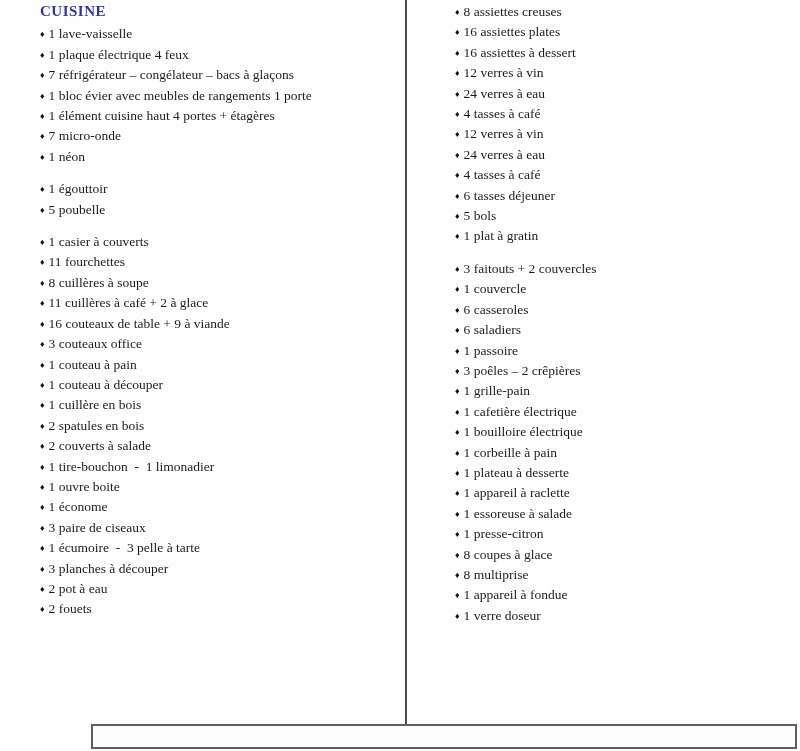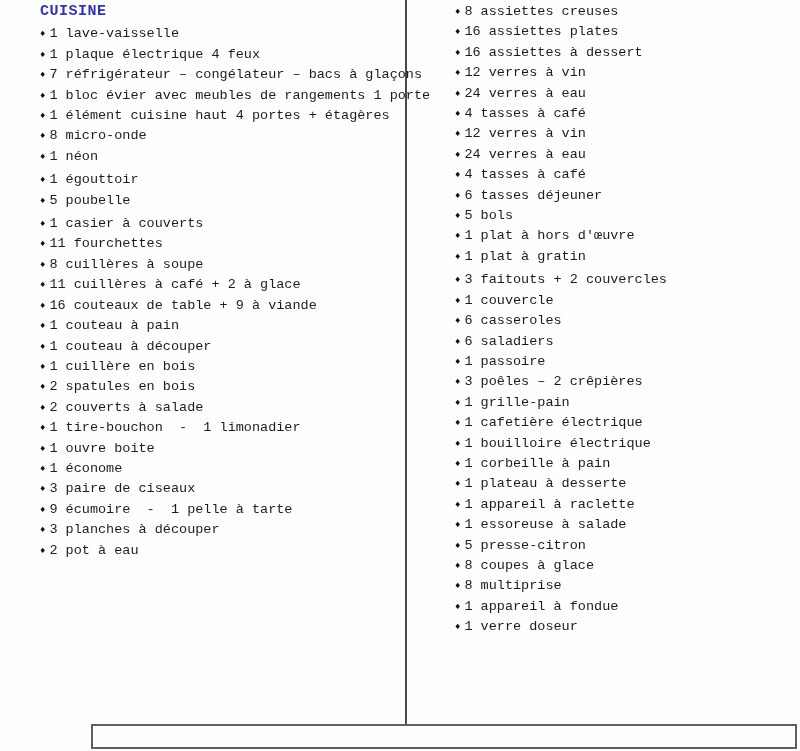--- a/index.html
+++ b/index.html
@@ -6,21 +6,21 @@
     margin: 0;
     padding: 0;
     background: #ffffff;
   }
   .page {
     position: relative;
     width: 800px;
     height: 751px;
     background: #fefefe;
     overflow: hidden;
-    font-family: Liberation Mono, monospace;
+    font-family: Liberation Serif, serif;
   }
   .divider {
     position: absolute;
     left: 405px;
     top: 0;
     width: 2px;
     height: 724px;
     background: #4a4a4a;
   }
   .col {
@@ -30,21 +30,21 @@
   .col-left  { left: 40px;  width: 362px; }
   .col-right { left: 455px; width: 340px; }
   .title {
     margin: 0 0 3px 0;
     font-size: 15px;
     font-weight: bold;
     line-height: 19.4px;
     letter-spacing: 0.5px;
     color: #3434a4;
   }
-  .group + .group { margin-top: 3px; }
+  .group + .group { margin-top: 12px; }
   .item {
     font-size: 13.5px;
     line-height: 19.4px;
     color: #1c1c1c;
     white-space: pre;
   }
   .bullet {
     font-size: 9px;
     margin-right: 4px;
     vertical-align: 1px;
@@ -70,81 +70,82 @@
 
   <div class="col col-left">
     <h1 class="title" style="color: rgb(52, 52, 164);">CUISINE</h1>
     <div id="left-groups">
         <div class="group">
           <div class="item"><span class="bullet">♦</span><span>1 lave-vaisselle</span></div>
           <div class="item"><span class="bullet">♦</span><span>1 plaque électrique 4 feux</span></div>
           <div class="item"><span class="bullet">♦</span><span>7 réfrigérateur – congélateur – bacs à glaçons</span></div>
           <div class="item"><span class="bullet">♦</span><span>1 bloc évier avec meubles de rangements 1 porte</span></div>
           <div class="item"><span class="bullet">♦</span><span>1 élément cuisine haut 4 portes + étagères</span></div>
-          <div class="item"><span class="bullet">♦</span><span>8 micro-onde</span></div>
+          <div class="item"><span class="bullet">♦</span><span>7 micro-onde</span></div>
           <div class="item"><span class="bullet">♦</span><span>1 néon</span></div>
         </div>
         <div class="group">
           <div class="item"><span class="bullet">♦</span><span>1 égouttoir</span></div>
           <div class="item"><span class="bullet">♦</span><span>5 poubelle</span></div>
         </div>
         <div class="group">
           <div class="item"><span class="bullet">♦</span><span>1 casier à couverts</span></div>
           <div class="item"><span class="bullet">♦</span><span>11 fourchettes</span></div>
           <div class="item"><span class="bullet">♦</span><span>8 cuillères à soupe</span></div>
           <div class="item"><span class="bullet">♦</span><span>11 cuillères à café + 2 à glace</span></div>
           <div class="item"><span class="bullet">♦</span><span>16 couteaux de table + 9 à viande</span></div>
+          <div class="item"><span class="bullet">♦</span><span>3 couteaux office</span></div>
           <div class="item"><span class="bullet">♦</span><span>1 couteau à pain</span></div>
           <div class="item"><span class="bullet">♦</span><span>1 couteau à découper</span></div>
           <div class="item"><span class="bullet">♦</span><span>1 cuillère en bois</span></div>
           <div class="item"><span class="bullet">♦</span><span>2 spatules en bois</span></div>
           <div class="item"><span class="bullet">♦</span><span>2 couverts à salade</span></div>
           <div class="item"><span class="bullet">♦</span><span>1 tire-bouchon  -  1 limonadier</span></div>
           <div class="item"><span class="bullet">♦</span><span>1 ouvre boite</span></div>
           <div class="item"><span class="bullet">♦</span><span>1 économe</span></div>
           <div class="item"><span class="bullet">♦</span><span>3 paire de ciseaux</span></div>
-          <div class="item"><span class="bullet">♦</span><span>9 écumoire  -  1 pelle à tarte</span></div>
+          <div class="item"><span class="bullet">♦</span><span>1 écumoire  -  3 pelle à tarte</span></div>
           <div class="item"><span class="bullet">♦</span><span>3 planches à découper</span></div>
           <div class="item"><span class="bullet">♦</span><span>2 pot à eau</span></div>
+          <div class="item"><span class="bullet">♦</span><span>2 fouets</span></div>
         </div>
       </div>
   </div>
 
   <div class="col col-right">
     <div id="right-groups">
         <div class="group">
           <div class="item"><span class="bullet">♦</span><span>8 assiettes creuses</span></div>
           <div class="item"><span class="bullet">♦</span><span>16 assiettes plates</span></div>
           <div class="item"><span class="bullet">♦</span><span>16 assiettes à dessert</span></div>
           <div class="item"><span class="bullet">♦</span><span>12 verres à vin</span></div>
           <div class="item"><span class="bullet">♦</span><span>24 verres à eau</span></div>
           <div class="item"><span class="bullet">♦</span><span>4 tasses à café</span></div>
           <div class="item"><span class="bullet">♦</span><span>12 verres à vin</span></div>
           <div class="item"><span class="bullet">♦</span><span>24 verres à eau</span></div>
           <div class="item"><span class="bullet">♦</span><span>4 tasses à café</span></div>
           <div class="item"><span class="bullet">♦</span><span>6 tasses déjeuner</span></div>
           <div class="item"><span class="bullet">♦</span><span>5 bols</span></div>
-          <div class="item"><span class="bullet">♦</span><span>1 plat à hors d'œuvre</span></div>
           <div class="item"><span class="bullet">♦</span><span>1 plat à gratin</span></div>
         </div>
         <div class="group">
           <div class="item"><span class="bullet">♦</span><span>3 faitouts + 2 couvercles</span></div>
           <div class="item"><span class="bullet">♦</span><span>1 couvercle</span></div>
           <div class="item"><span class="bullet">♦</span><span>6 casseroles</span></div>
           <div class="item"><span class="bullet">♦</span><span>6 saladiers</span></div>
           <div class="item"><span class="bullet">♦</span><span>1 passoire</span></div>
           <div class="item"><span class="bullet">♦</span><span>3 poêles – 2 crêpières</span></div>
           <div class="item"><span class="bullet">♦</span><span>1 grille-pain</span></div>
           <div class="item"><span class="bullet">♦</span><span>1 cafetière électrique</span></div>
           <div class="item"><span class="bullet">♦</span><span>1 bouilloire électrique</span></div>
           <div class="item"><span class="bullet">♦</span><span>1 corbeille à pain</span></div>
           <div class="item"><span class="bullet">♦</span><span>1 plateau à desserte</span></div>
           <div class="item"><span class="bullet">♦</span><span>1 appareil à raclette</span></div>
           <div class="item"><span class="bullet">♦</span><span>1 essoreuse à salade</span></div>
-          <div class="item"><span class="bullet">♦</span><span>5 presse-citron</span></div>
+          <div class="item"><span class="bullet">♦</span><span>1 presse-citron</span></div>
           <div class="item"><span class="bullet">♦</span><span>8 coupes à glace</span></div>
           <div class="item"><span class="bullet">♦</span><span>8 multiprise</span></div>
           <div class="item"><span class="bullet">♦</span><span>1 appareil à fondue</span></div>
           <div class="item"><span class="bullet">♦</span><span>1 verre doseur</span></div>
         </div>
       </div>
   </div>
 
   <div class="footer-box" style="border-color: rgb(95, 95, 95);"></div>
 

